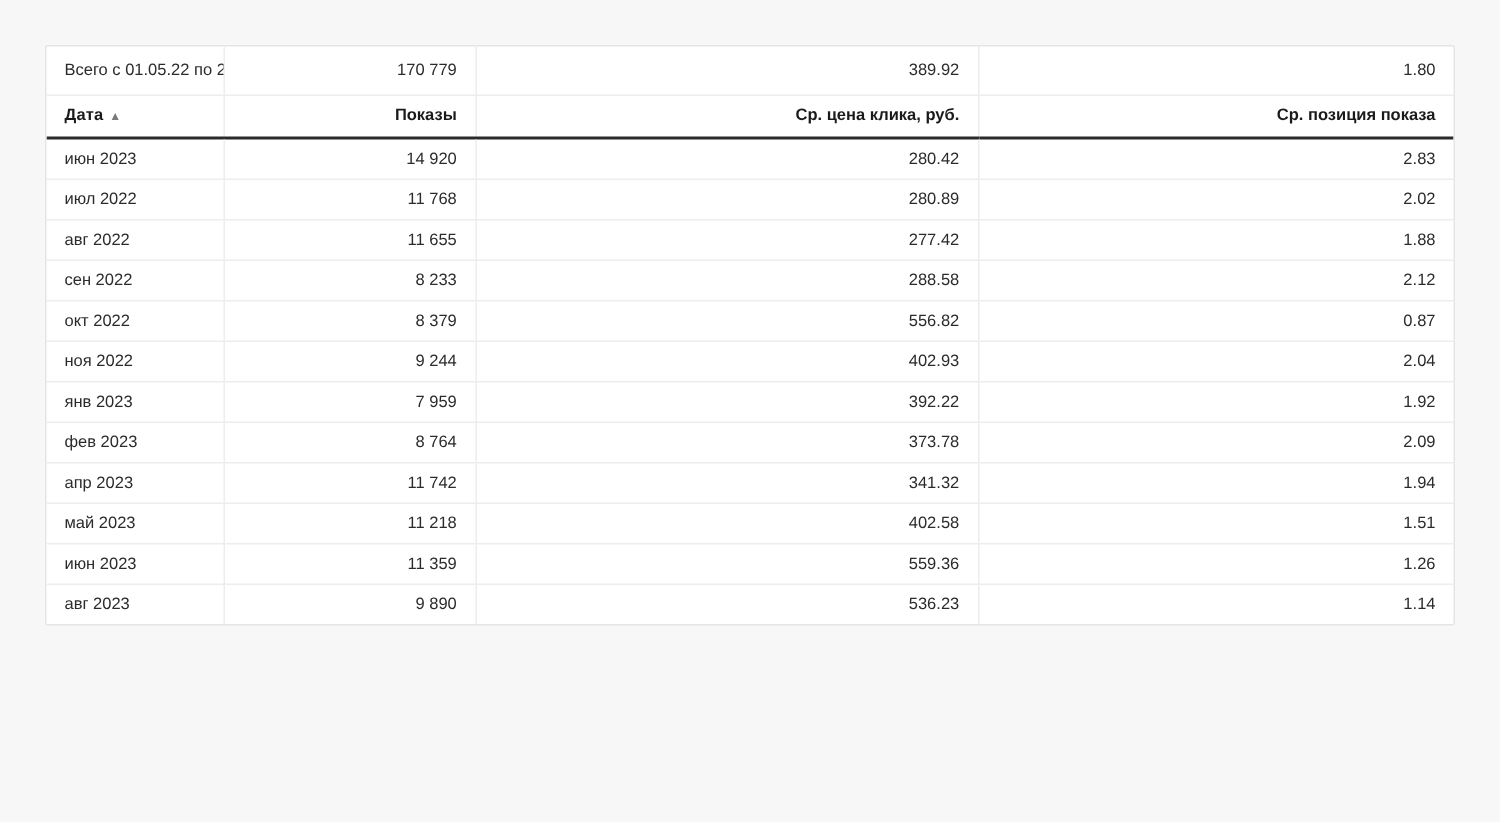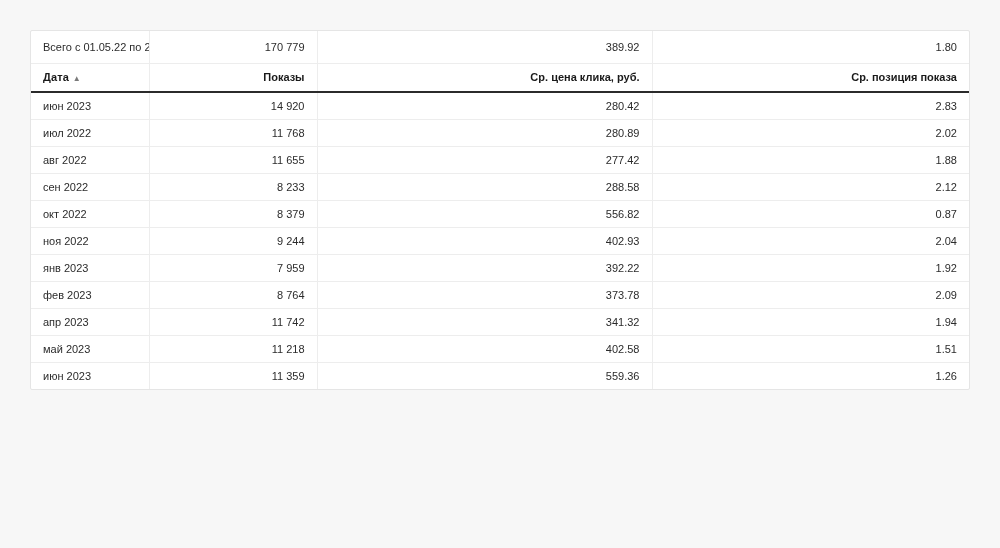--- a/index.html
+++ b/index.html
@@ -165,16 +165,22 @@
             <td class="num">11 218</td>
             <td class="num">402.58</td>
             <td class="num">1.51</td>
           </tr>
           <tr>
             <td class="lbl">июн 2023</td>
             <td class="num">11 359</td>
             <td class="num">559.36</td>
             <td class="num">1.26</td>
           </tr>
+          <tr>
+            <td class="lbl">авг 2023</td>
+            <td class="num">9 890</td>
+            <td class="num">536.23</td>
+            <td class="num">1.14</td>
+          </tr>
         </tbody>
     </table>
   </div>
 </div>
 
 </body></html>

